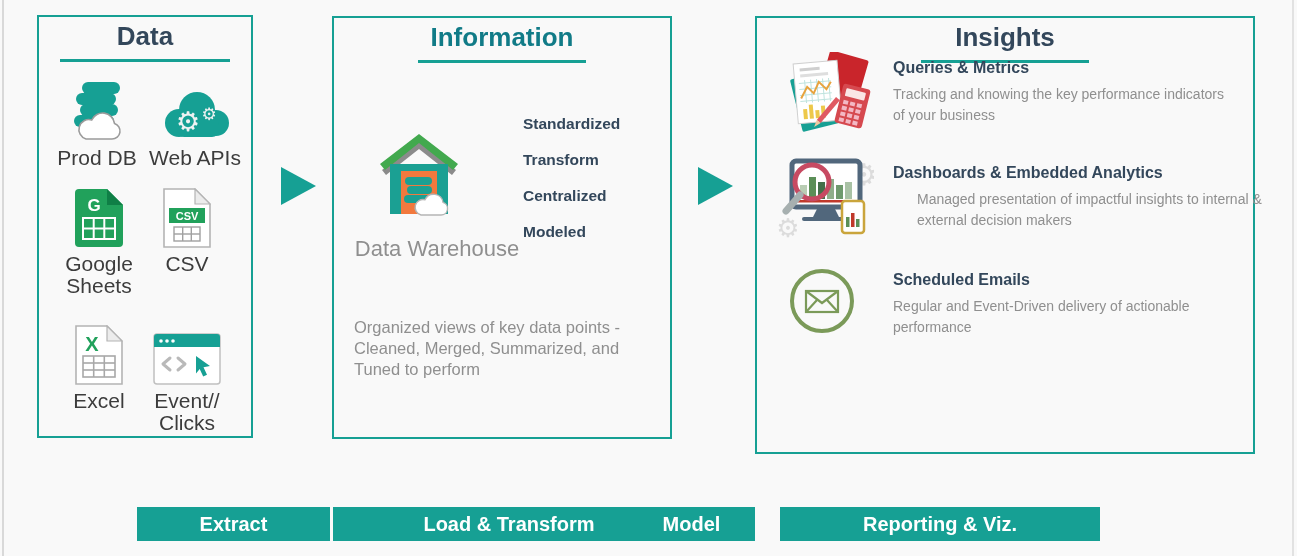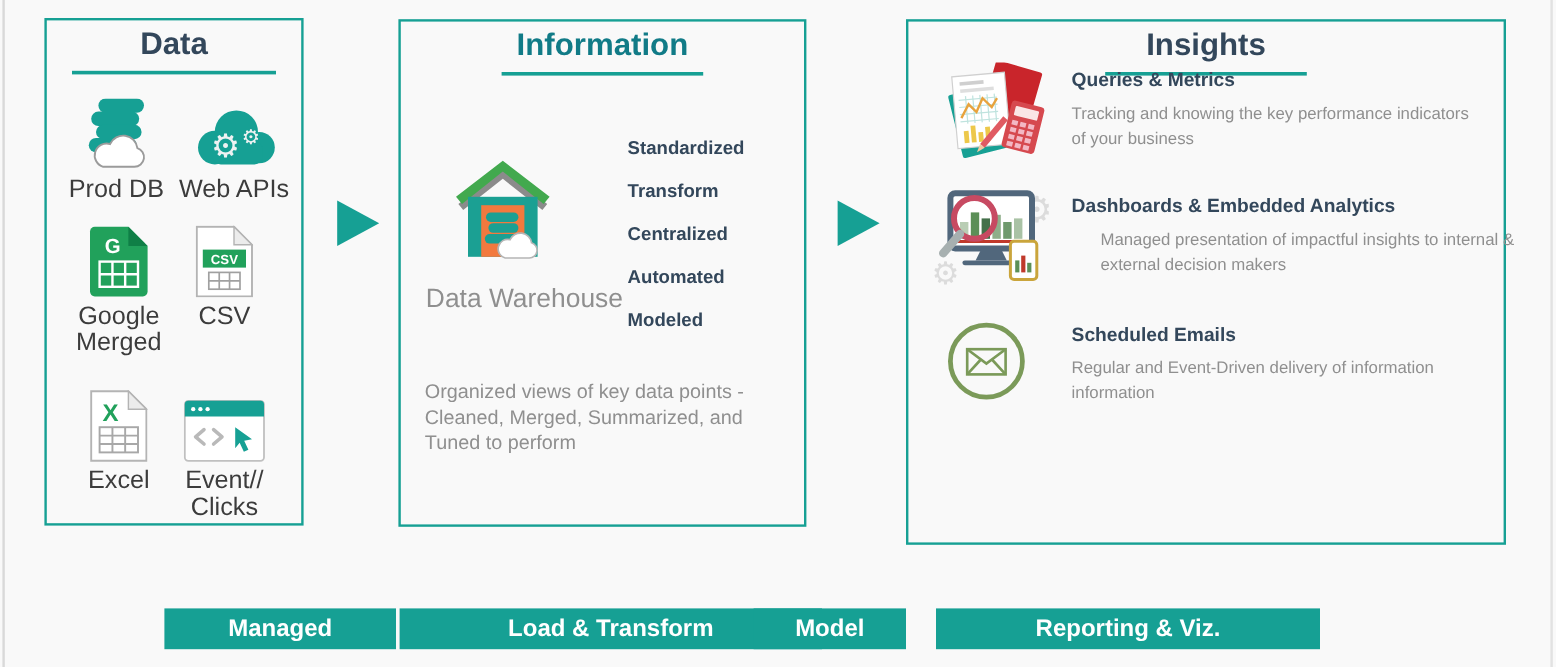--- a/index.html
+++ b/index.html
@@ -113,21 +113,21 @@
           <path d="M33 1 L49 17 H33 Z" fill="#0f7f46"></path>
           <text x="20" y="23" font-size="17" font-weight="bold" fill="#ffffff" text-anchor="middle" font-family="Liberation Sans, sans-serif">G</text>
           <g stroke="#ffffff" stroke-width="2" fill="none">
             <rect x="9" y="30" width="32" height="21"></rect>
             <line x1="9" y1="40.5" x2="41" y2="40.5"></line>
             <line x1="19.7" y1="30" x2="19.7" y2="51"></line>
             <line x1="30.3" y1="30" x2="30.3" y2="51"></line>
           </g>
         </svg>
       </div>
-      <div class="cell-label">Google Merged</div>
+      <div class="cell-label">Google Sheets</div>
     </div>
 
     <div class="cell" style="left:101px;top:169px;">
       <div class="icon-box">
         <svg width="48" height="60" viewBox="0 0 48 60">
           <path d="M1 1 H32 L47 16 V59 H1 Z" fill="#ffffff" stroke="#b4b4b4" stroke-width="1.6"></path>
           <path d="M32 1 L47 16 H32 Z" fill="#ececec" stroke="#b4b4b4" stroke-width="1.2"></path>
           <rect x="6" y="20" width="36" height="15" fill="#21a15b"></rect>
           <text x="24" y="32" font-size="11" font-weight="bold" fill="#ffffff" text-anchor="middle" font-family="Liberation Sans, sans-serif">CSV</text>
           <g stroke="#a0a0a0" stroke-width="1.4" fill="none">
@@ -197,21 +197,20 @@
         </g>
         <path d="M44 84 h20 a6.5 6.5 0 0 0 2-12.7 a9.5 9.5 0 0 0-18-2.6 A7.7 7.7 0 0 0 44 84 z" fill="#ffffff" stroke="#b5b5b5" stroke-width="1.4"></path>
       </svg>
     </div>
     <div id="dw-label">Data Warehouse</div>
 
     <div id="feature-list">
       <div class="feature">Standardized</div>
       <div class="feature">Transform</div>
       <div class="feature">Centralized</div>
-      <div class="feature">Automated</div>
       <div class="feature">Modeled</div>
     </div>
 
     <div id="info-desc">Organized views of key data points - Cleaned, Merged, Summarized, and Tuned to perform</div>
   </section>
 
   <div class="arrow" id="arrow-2"></div>
 
   <section class="panel" id="panel-insights">
     <h2 class="panel-title">Insights</h2>
@@ -306,20 +305,20 @@
 
     <div class="ins-icon email-circle" style="left:32px;top:250px;">
       <svg width="66" height="66" viewBox="0 0 66 66">
         <circle cx="33" cy="33" r="30" fill="none" stroke="#7b9a59" stroke-width="4"></circle>
         <rect x="17" y="23" width="32" height="21" fill="none" stroke="#7b9a59" stroke-width="2.2"></rect>
         <path d="M17 23 L33 35 L49 23" fill="none" stroke="#7b9a59" stroke-width="2.2"></path>
         <path d="M17 44 L28 32 M49 44 L38 32" fill="none" stroke="#7b9a59" stroke-width="2.2"></path>
       </svg>
     </div>
     <div class="ins-heading" style="left:136px;top:253px;">Scheduled Emails</div>
-    <div class="ins-body" style="left:136px;top:278px;width:310px;">Regular and Event-Driven delivery of information information</div>
+    <div class="ins-body" style="left:136px;top:278px;width:310px;">Regular and Event-Driven delivery of actionable performance</div>
   </section>
 
-  <div class="stage" id="stage-extract">Managed</div>
+  <div class="stage" id="stage-extract">Extract</div>
   <div class="stage" id="stage-load">Load &amp; Transform</div>
   <div class="stage" id="stage-model">Model</div>
   <div class="stage" id="stage-report">Reporting &amp; Viz.</div>
 </div>
 
 </body></html>

